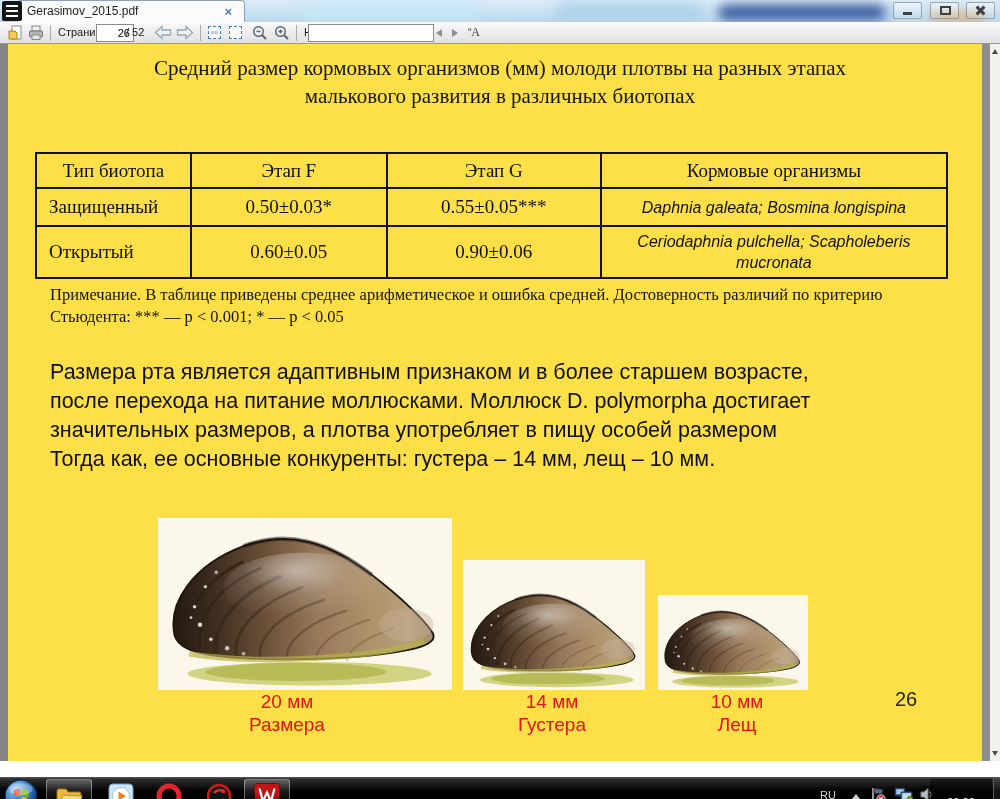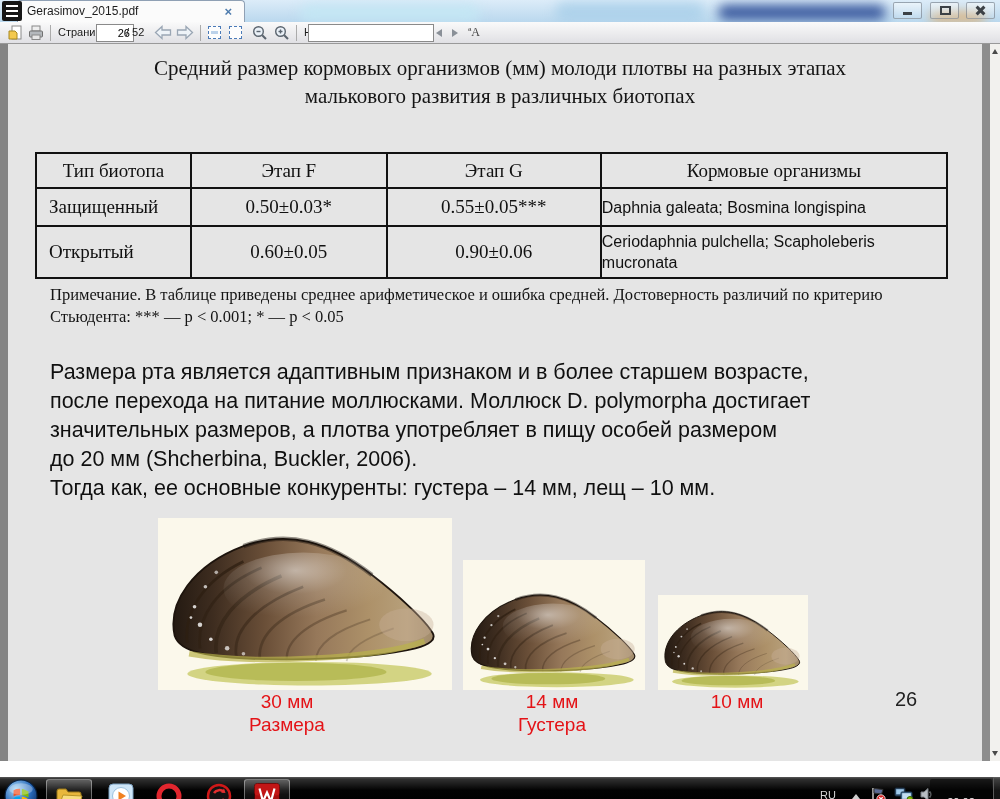--- a/index.html
+++ b/index.html
@@ -37,40 +37,40 @@
   #find-input{position:absolute;left:308px;top:2px;width:118px;height:14px;border:1px solid #8a8a8a;
     font-size:11px;padding:1px 3px;font-family:"Liberation Sans",sans-serif}
   .fitbox{position:absolute;top:4px;width:13px;height:13px;border:1px dashed #4a7ab8;background:#fdfdfd;box-sizing:border-box}
   .fitbox .inner{position:absolute;left:2px;top:4px;right:2px;height:3px;background:#bcd2ea}
   .tri{width:0;height:0;position:absolute;top:7px}
   .tri-l{border-top:4px solid transparent;border-bottom:4px solid transparent;border-right:6px solid #8a9098}
   .tri-r{border-top:4px solid transparent;border-bottom:4px solid transparent;border-left:6px solid #8a9098}
   #matchcase{position:absolute;left:468px;top:3px;font-size:12px;color:#444;font-family:"Liberation Serif",serif}
 
   
-  #doc{position:absolute;top:44px;left:0;width:1000px;height:717px;background:#e5e5e5;overflow:hidden}
+  #doc{position:absolute;top:44px;left:0;width:1000px;height:717px;background:#fde047;overflow:hidden}
   #stripL{position:absolute;left:0;top:0;width:8px;height:100%;background:#848484}
   #stripR{position:absolute;left:982px;top:0;width:8px;height:100%;background:#8d8d8d}
   #scrollbar{position:absolute;left:990px;top:0;width:10px;height:100%;background:#f2f1ee}
   .sbarrow{position:absolute;left:2px;width:0;height:0}
   .sb-up{top:5px;border-left:3px solid transparent;border-right:3px solid transparent;border-bottom:5px solid #4a4a4a}
   .sb-dn{bottom:5px;border-left:3px solid transparent;border-right:3px solid transparent;border-top:5px solid #4a4a4a}
 
   #title{position:absolute;left:60px;top:10px;width:880px;text-align:center;
     font-family:"Liberation Serif",serif;font-size:21px;line-height:28px;color:#141414}
 
   #tbl{position:absolute;left:35px;top:108px;width:913px;border-collapse:collapse;table-layout:fixed;
     font-family:"Liberation Serif",serif;font-size:19px;color:#111}
   #tbl th,#tbl td{border:2px solid #111;font-weight:normal;padding:0 0}
   #tbl th{height:33px;text-align:center}
   #tbl tr.r1 td{height:36px}
   #tbl tr.r2 td{height:50px}
   #tbl .c1{text-align:left;padding-left:12px}
   #tbl .c2,#tbl .c3{text-align:center}
-  #tbl .c4{text-align:left;font-family:"Liberation Sans",sans-serif;font-size:16px;line-height:21px}
+  #tbl .c4{text-align:center;font-family:"Liberation Sans",sans-serif;font-style:italic;font-size:16px;line-height:21px}
 
   #note{position:absolute;left:50px;top:240px;width:892px;font-family:"Liberation Serif",serif;
     font-size:16.5px;line-height:22px;color:#141414;text-align:left}
   #note .it{}
 
   #bodytext{position:absolute;left:50px;top:314px;width:900px;font-size:21.5px;line-height:29px;color:#101010}
   #bodytext .it{}
 
   .photo{position:absolute;background:#fbf8eb}
   .photo svg{display:block;width:100%;height:100%}
@@ -251,50 +251,50 @@
     </table>
 
   <div id="note">
     <span class="it">Примечание</span><span>. В таблице приведены среднее арифметическое и ошибка средней. Достоверность различий по критерию Стьюдента: *** — </span><span class="it">p</span><span> &lt; 0.001; * — </span><span class="it">p</span><span> &lt; 0.05</span>
   </div>
 
   <div id="bodytext">
     <div>Размера рта является адаптивным признаком и в более старшем возрасте,</div>
     <div><span>после перехода на питание моллюсками. Моллюск </span><span class="it">D. polymorpha</span><span> достигает</span></div>
     <div>значительных размеров, а плотва употребляет в пищу особей размером</div>
-    <div>до 20 мм (Shcherbina, Buckler, 2006).</div>
     <div>Тогда как, ее основные конкуренты: густера – 14 мм, лещ – 10 мм.</div>
   </div>
 
   <div class="photo" style="left:158px;top:474px;width:294px;height:172px">
     <svg viewBox="0 0 320 190" preserveAspectRatio="xMidYMax meet">
         <use href="#mussel"></use>
       </svg>
   </div>
   <div class="photo" style="left:463px;top:516px;width:182px;height:130px">
     <svg viewBox="0 0 320 190" preserveAspectRatio="xMidYMax meet">
         <use href="#mussel"></use>
       </svg>
   </div>
   <div class="photo" style="left:658px;top:551px;width:150px;height:95px">
     <svg viewBox="0 0 320 190" preserveAspectRatio="xMidYMax meet">
         <use href="#mussel"></use>
       </svg>
   </div>
 
   <div class="rlab" style="left:207px">
-    <div>30 мм</div>
+    <div>20 мм</div>
     <div>Размера</div>
   </div>
   <div class="rlab" style="left:472px">
     <div>14 мм</div>
     <div>Густера</div>
   </div>
   <div class="rlab" style="left:657px">
     <div>10 мм</div>
+    <div>Лещ</div>
   </div>
 
   <div id="pagenum">26</div>
 
   <div id="stripR"></div>
   <div id="scrollbar">
     <div class="sbarrow sb-up"></div>
     <div class="sbarrow sb-dn"></div>
   </div>
 </div>

